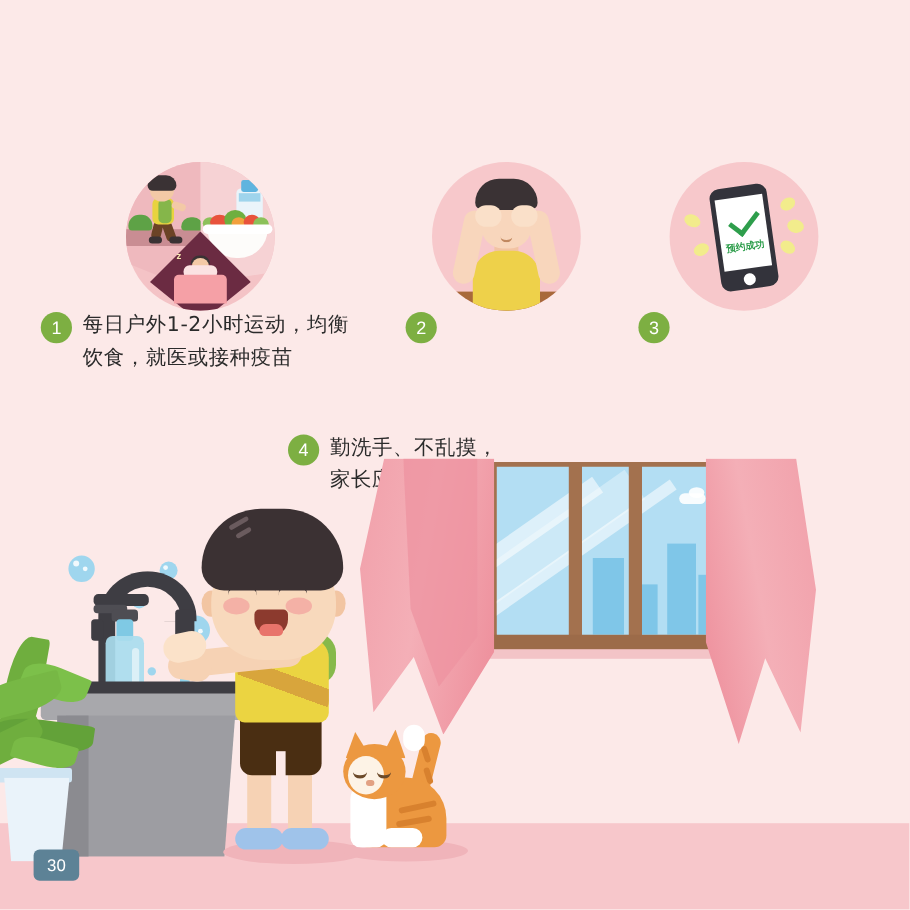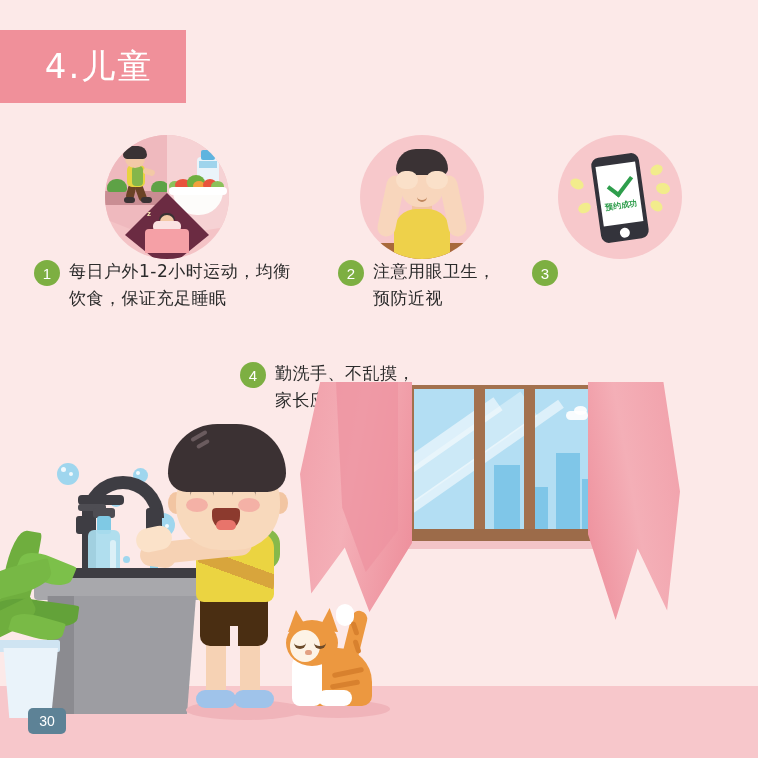--- a/index.html
+++ b/index.html
@@ -252,23 +252,20 @@
   }
 </style>
 </head>
 <body>
 
 <div id="page">
 
   <div class="wall"></div>
   <div class="floor"></div>
 
-  <div class="banner">
-    <span class="banner-text">4.儿童</span>
-  </div>
 
   <div class="circ c1">
     <div class="w-run"></div>
     <div class="w-run-floor"></div>
     <div class="bushA"></div>
     <div class="bushB"></div>
     <div class="run-legA"></div>
     <div class="run-legB"></div>
     <div class="run-shoeA"></div>
     <div class="run-shoeB"></div>
@@ -323,26 +320,24 @@
         <div class="check"></div>
         <div class="phone-txt">预约成功</div>
       </div>
       <div class="phone-home"></div>
     </div>
   </div>
 
   <div class="item i1">
     <div class="badge">1</div>
     <div class="itext">每日户外1-2小时运动，均衡
-饮食，保证充足睡眠</div>
+饮食，就医或接种疫苗</div>
   </div>
   <div class="item i2">
     <div class="badge">2</div>
-    <div class="itext">注意用眼卫生，
-预防近视</div>
   </div>
   <div class="item i3">
     <div class="badge">3</div>
   </div>
   <div class="item i4">
     <div class="badge">4</div>
     <div class="itext">勤洗手、不乱摸，
 家长应提前预约</div>
   </div>
 

